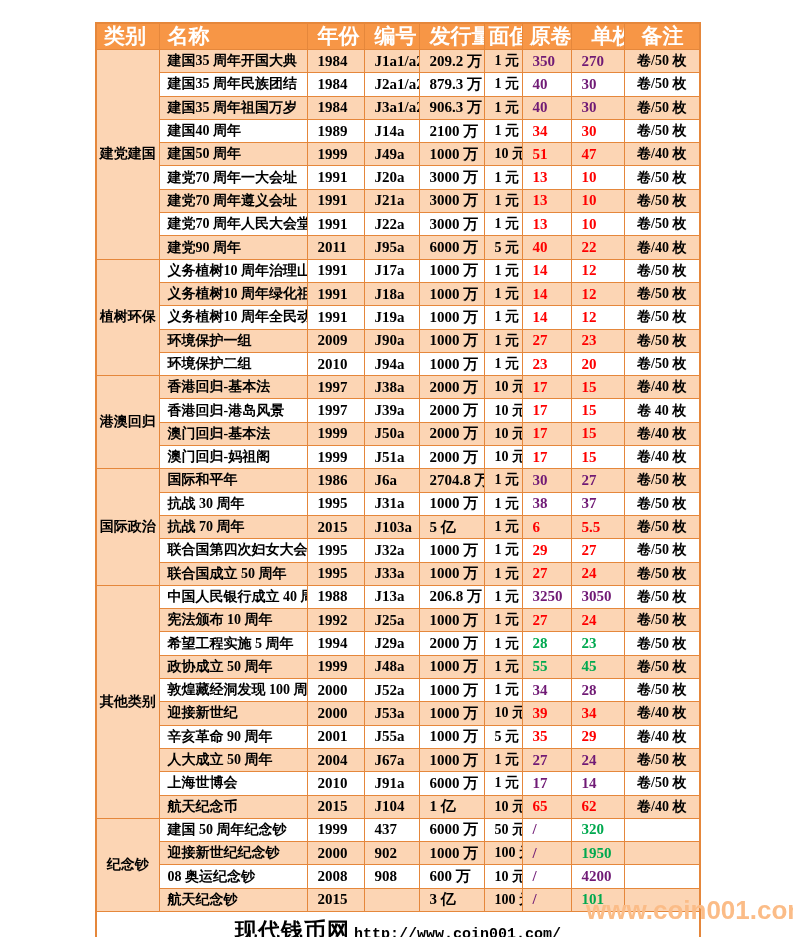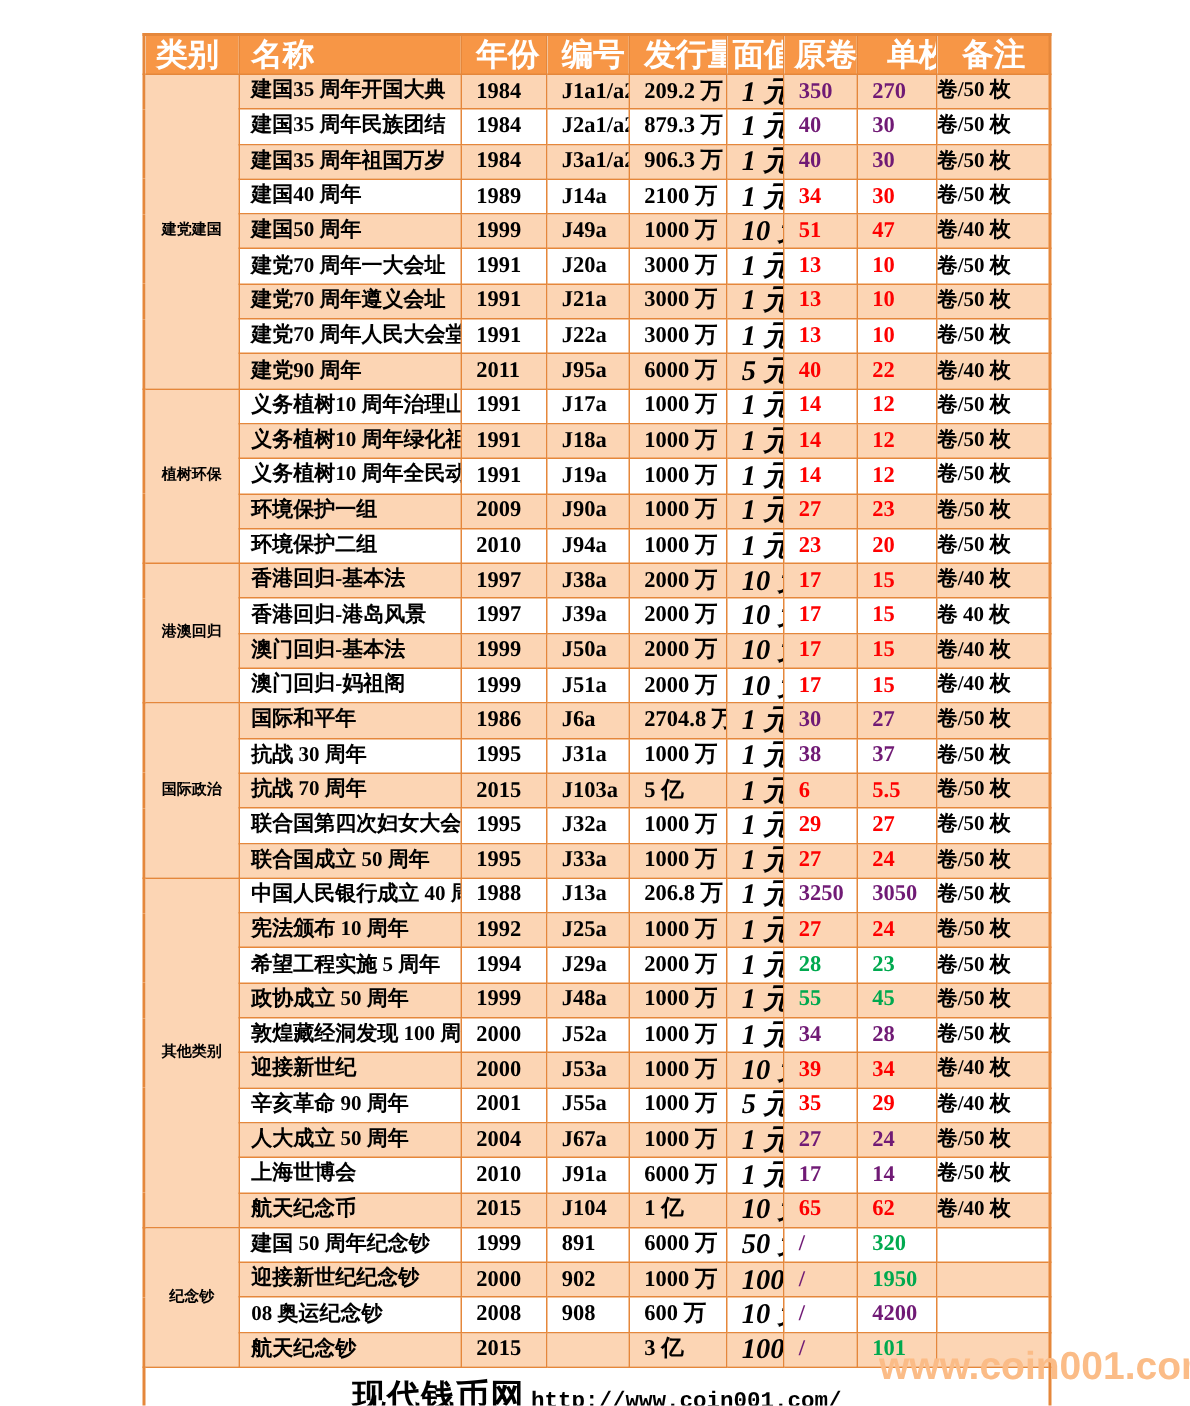--- a/index.html
+++ b/index.html
@@ -21,25 +21,25 @@
     text-align:left; vertical-align:middle;
     white-space:nowrap; overflow:hidden;
     color:#000;
   }
   thead th {
     background:#F79646; color:#ffffff; height:25px; font-size:21px;
   }
   tbody tr:nth-child(odd) td { background:#FCD5B4; }
   tbody tr:nth-child(even) td { background:#ffffff; }
   tbody tr td.cat {
-    background:#FCD5B4; text-align:center; padding:0; font-size:10px;
+    background:#FCD5B4; text-align:center; padding:0; font-size:14px;
   }
   td.c-name { font-size:14px; padding-left:8px; }
-  td.c-face { font-size:19px;font-style:italic; }
-  td.c-note { padding:0; font-size:14px; }
+  td.c-face { font-size:14px; }
+  td.c-note { text-align:center; padding:0; font-size:14px; }
   td.red   { color:#FE0000; }
   td.green { color:#00A94F; }
   td.black { color:#701a75; }
   tfoot td {
     background:#ffffff; height:39px; text-align:center; padding:0;
   }
   .site-name { font-size:22px; font-weight:bold; letter-spacing:1px; }
   .site-url  {
     font-family:"Liberation Mono","DejaVu Sans Mono",monospace;
     font-size:15px; font-weight:bold; color:#000;
@@ -412,21 +412,21 @@
         <td class="c-issue">1 亿</td>
         <td class="c-face">10 元</td>
         <td class="c-roll red">65</td>
         <td class="c-piece red">62</td>
         <td class="c-note">卷/40 枚</td>
       </tr>
       <tr>
         <td class="cat" rowspan="4">纪念钞</td>
         <td class="c-name">建国 50 周年纪念钞</td>
         <td class="c-year">1999</td>
-        <td class="c-code">891</td>
+        <td class="c-code">437</td>
         <td class="c-issue">6000 万</td>
         <td class="c-face">50 元</td>
         <td class="c-roll black">/</td>
         <td class="c-piece green">320</td>
         <td class="c-note"></td>
       </tr>
       <tr>
         <td class="c-name">迎接新世纪纪念钞</td>
         <td class="c-year">2000</td>
         <td class="c-code">902</td>

